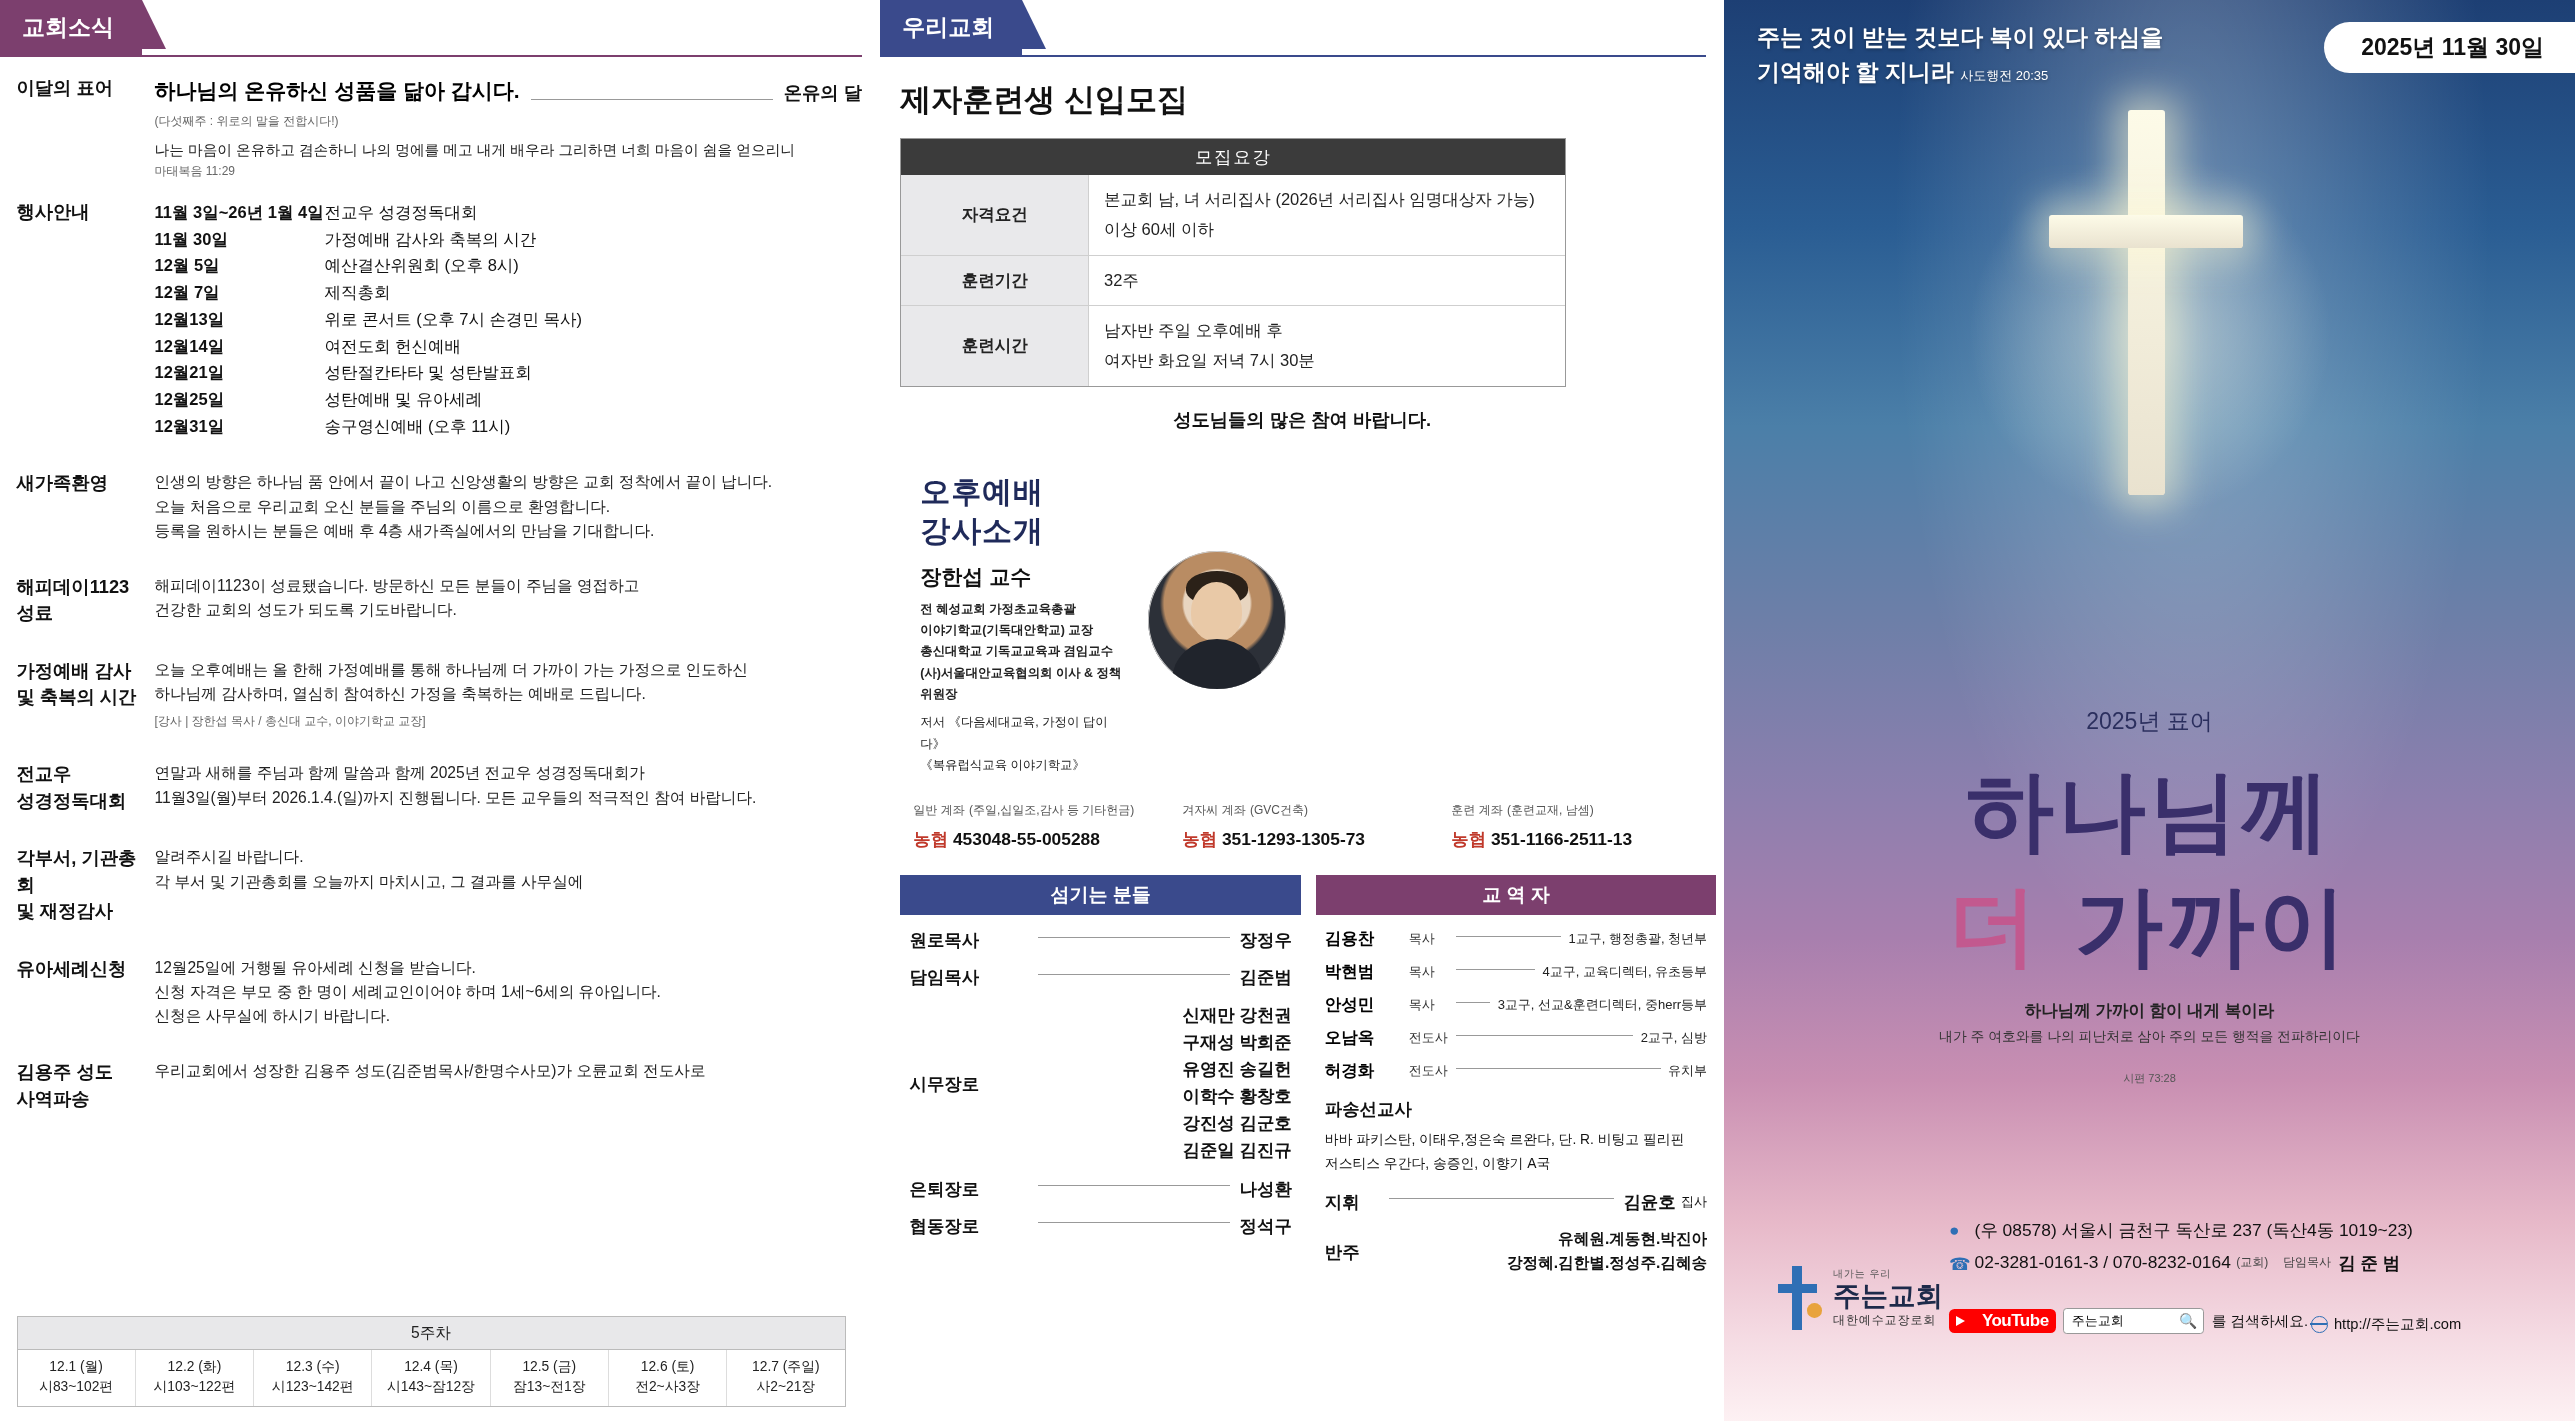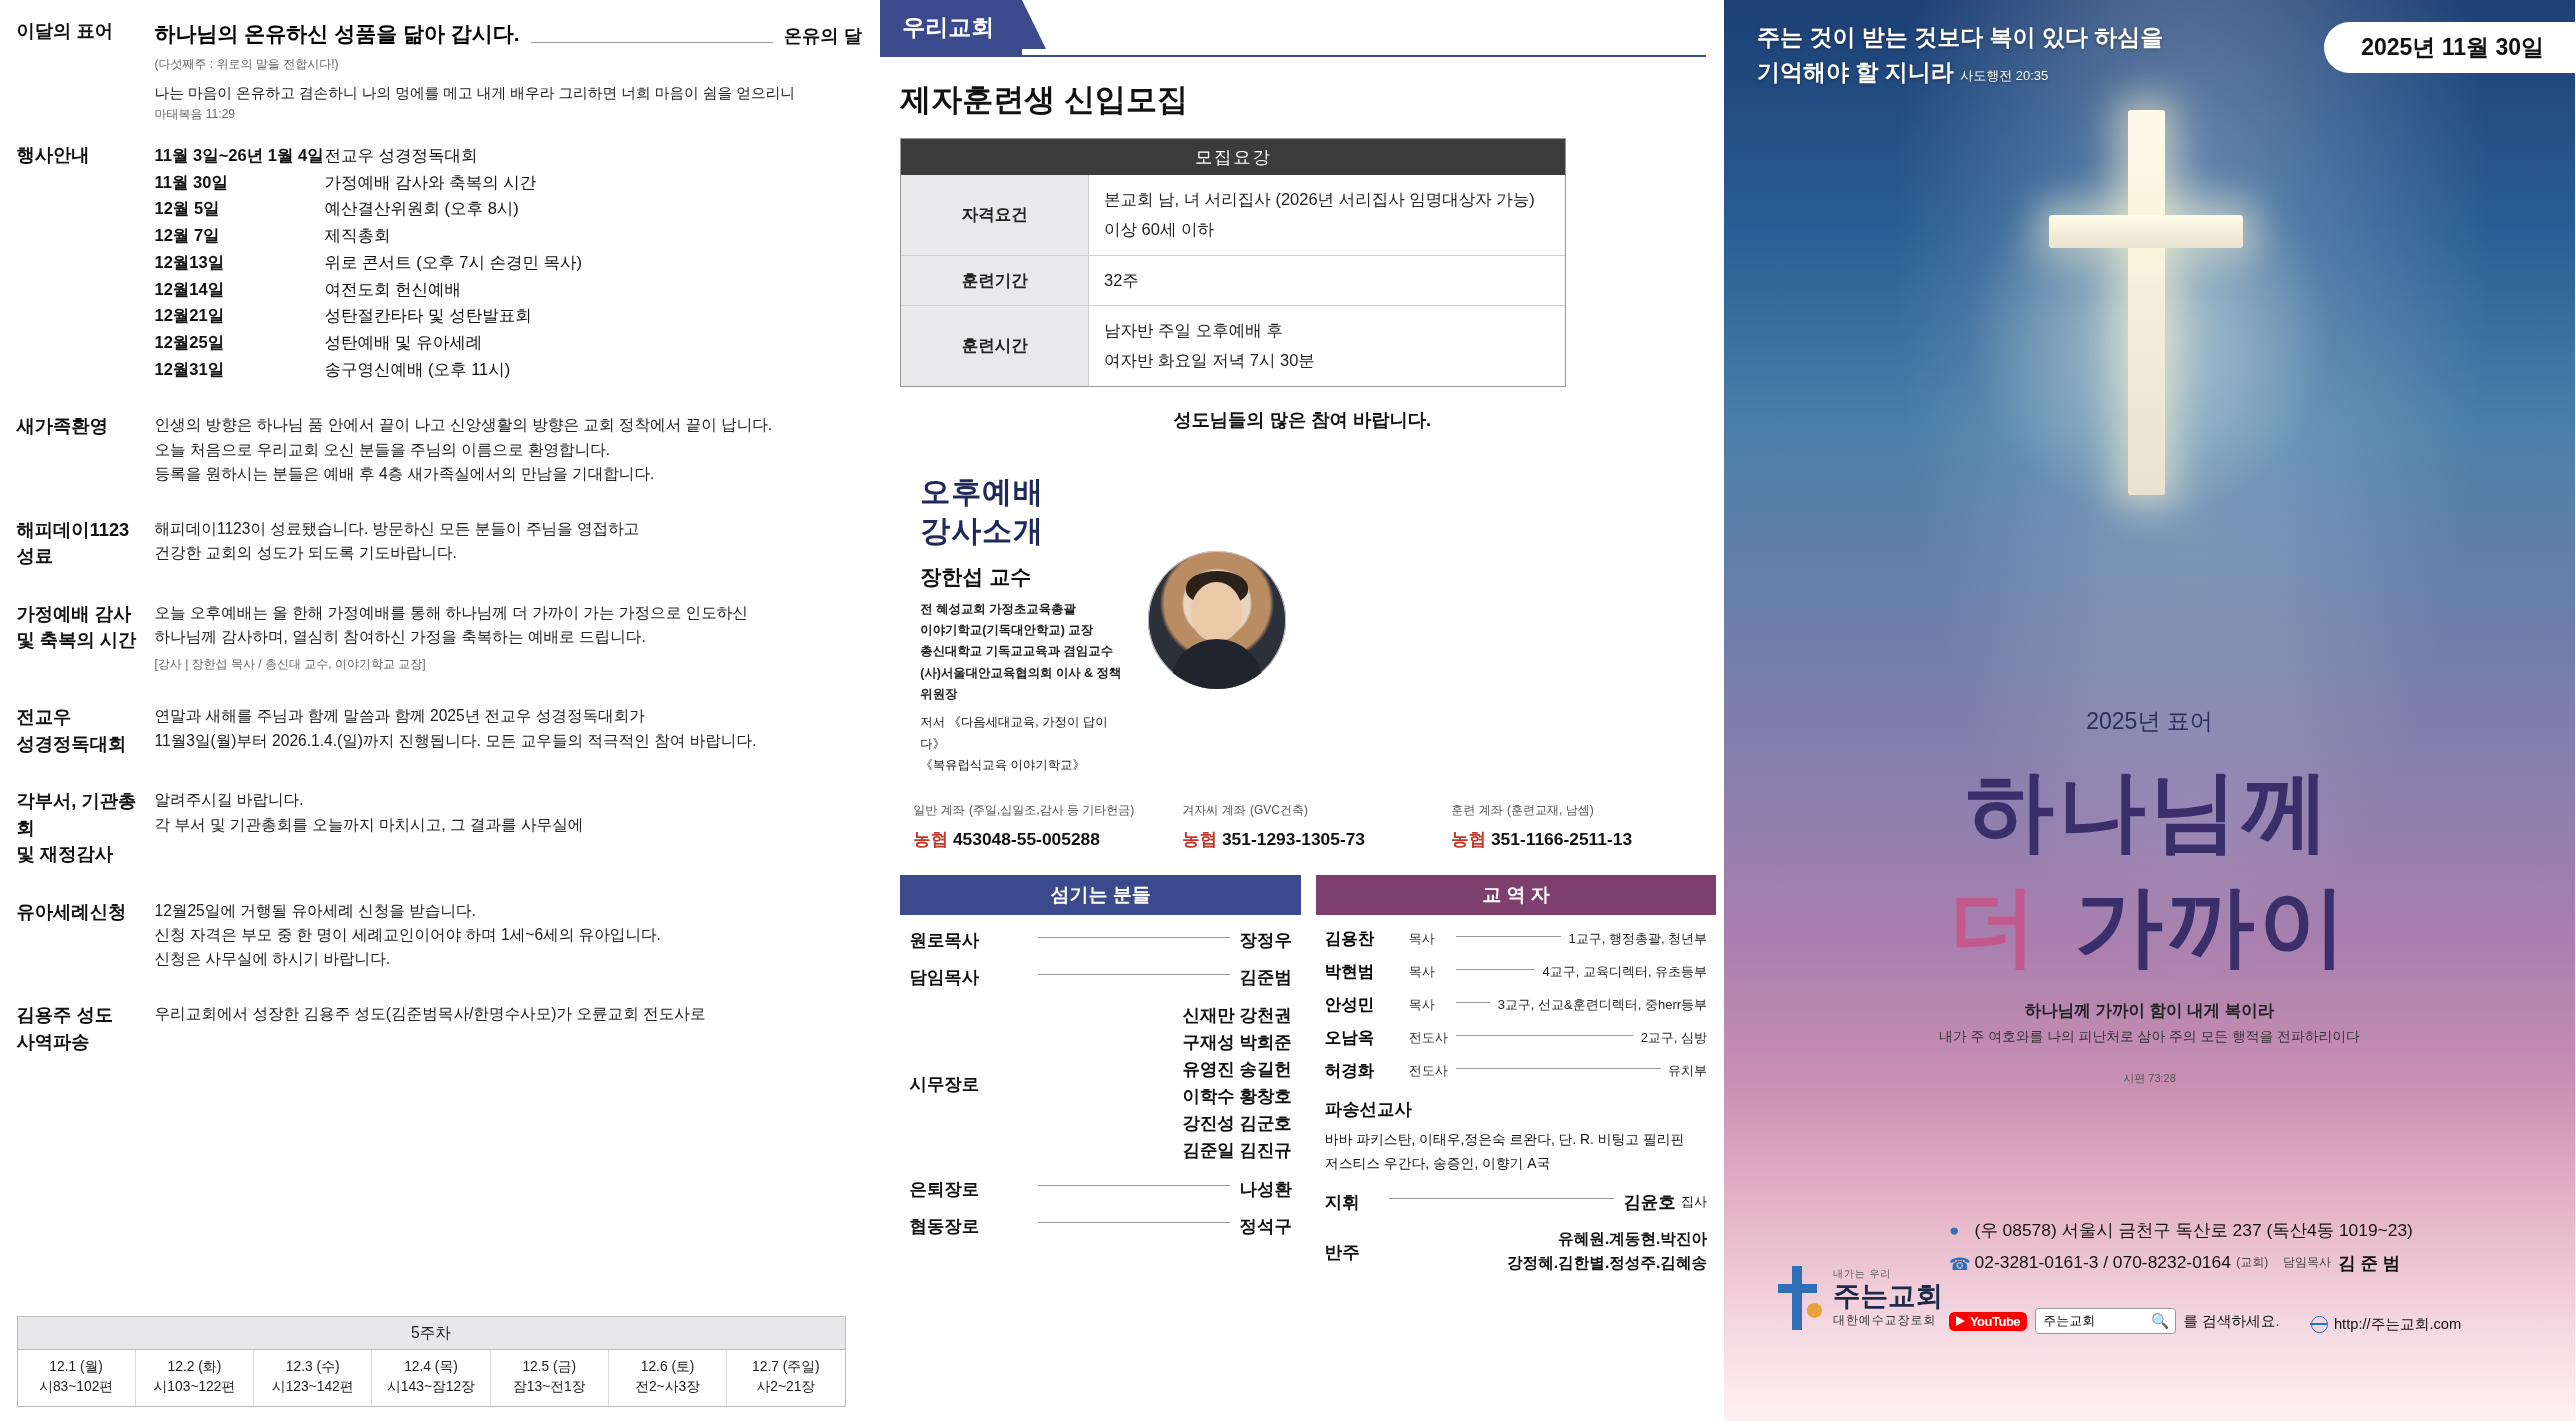--- a/index.html
+++ b/index.html
@@ -149,33 +149,36 @@
   .logo-txt .t1 { font-size:10px; color:#555; letter-spacing:0.9px;}
   .logo-txt .t2 { font-size:27.5px; font-weight:bold; color:#1d2a4a; line-height:1.1;}
   .logo-txt .t3 { font-size:12px; color:#333; letter-spacing:0.9px;}
   .contact { position:absolute; left: 225px; bottom: 138px; font-size:17.4px; color:#111; }
   .contact .line { margin-bottom: 9.2px; display:flex; align-items:center; }
   .contact .icon { display:inline-block; width:18.3px; height:18.3px; margin-right:7.3px; color:#2f6fb5; }
   .contact .sm { font-size:12px; color:#444; }
   .yt-bar { position:absolute; left: 225px; bottom: 88px; display:flex; align-items:center; font-size:14.7px; color:#111;}
   .yt-logo { display:inline-flex; align-items:center; background:#ff0000; color:#fff; border-radius:5.5px; padding:1.8px 7.3px; margin-right:7.3px;}
   .yt-logo .tri { width:0;height:0;border-top:5.5px solid transparent;border-bottom:5.5px solid transparent;border-left:9.2px solid #fff; margin-right:4.6px;}
-  .yt-logo .lbl { font-size:13px; font-weight:bold; letter-spacing:-0.5px;}
+  .yt-logo .lbl { font-size:17px; font-weight:bold; letter-spacing:-0.5px;margin-left:12px;}
   .yt-search { display:flex; align-items:center; border:0.9px solid #999; background:#fff; border-radius:3.7px; padding:2.8px 5.5px; margin-right:7.3px; }
   .yt-search input { border:none; outline:none; width:110px; font-size:13px; background:transparent; font-family:"Liberation Sans",sans-serif;}
   .web { position:absolute; left: 587px; bottom: 88px; font-size:14.7px; color:#111; display:flex; align-items:center;}
   .globe { width:16.5px;height:16.5px;border-radius:50%;border:1.8px solid #2f6fb5; margin-right:6.4px; position:relative;}
   .globe::after{content:"";position:absolute;left:-1.8px;top:5.5px;width:16.5px;height:1.8px;background:#2f6fb5;}
 </style>
 </head>
 <body>
 
 <div class="page">
 
   <div class="col1">
+    <div class="tabbar">
+      <span class="tab tab-news">교회소식</span>
+    </div>
 
     <div class="rowgrid">
       <div class="rowlabel">이달의 표어</div>
       <div class="rowbody">
         <div class="motto-head">
           <span class="motto-title">하나님의 온유하신 성품을 닮아 갑시다.</span>
           <span class="motto-line"></span>
           <span class="motto-right">온유의 달</span>
         </div>
         <div class="tiny" style="margin-top:3.7px">(다섯째주 : 위로의 말을 전합시다!)</div>

